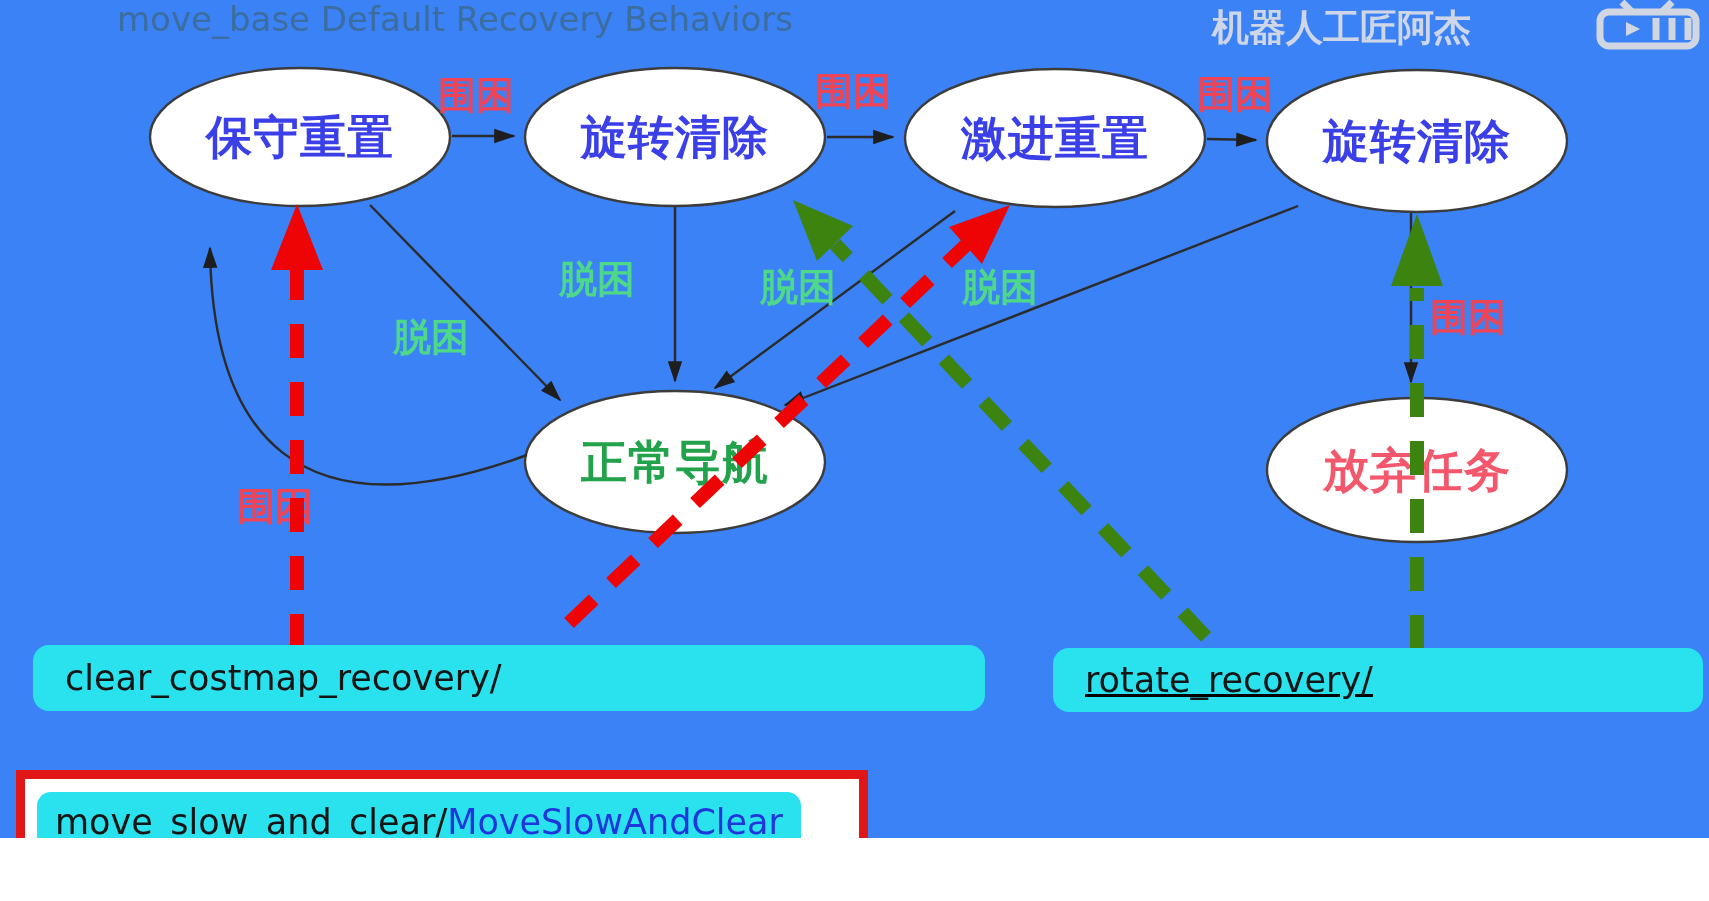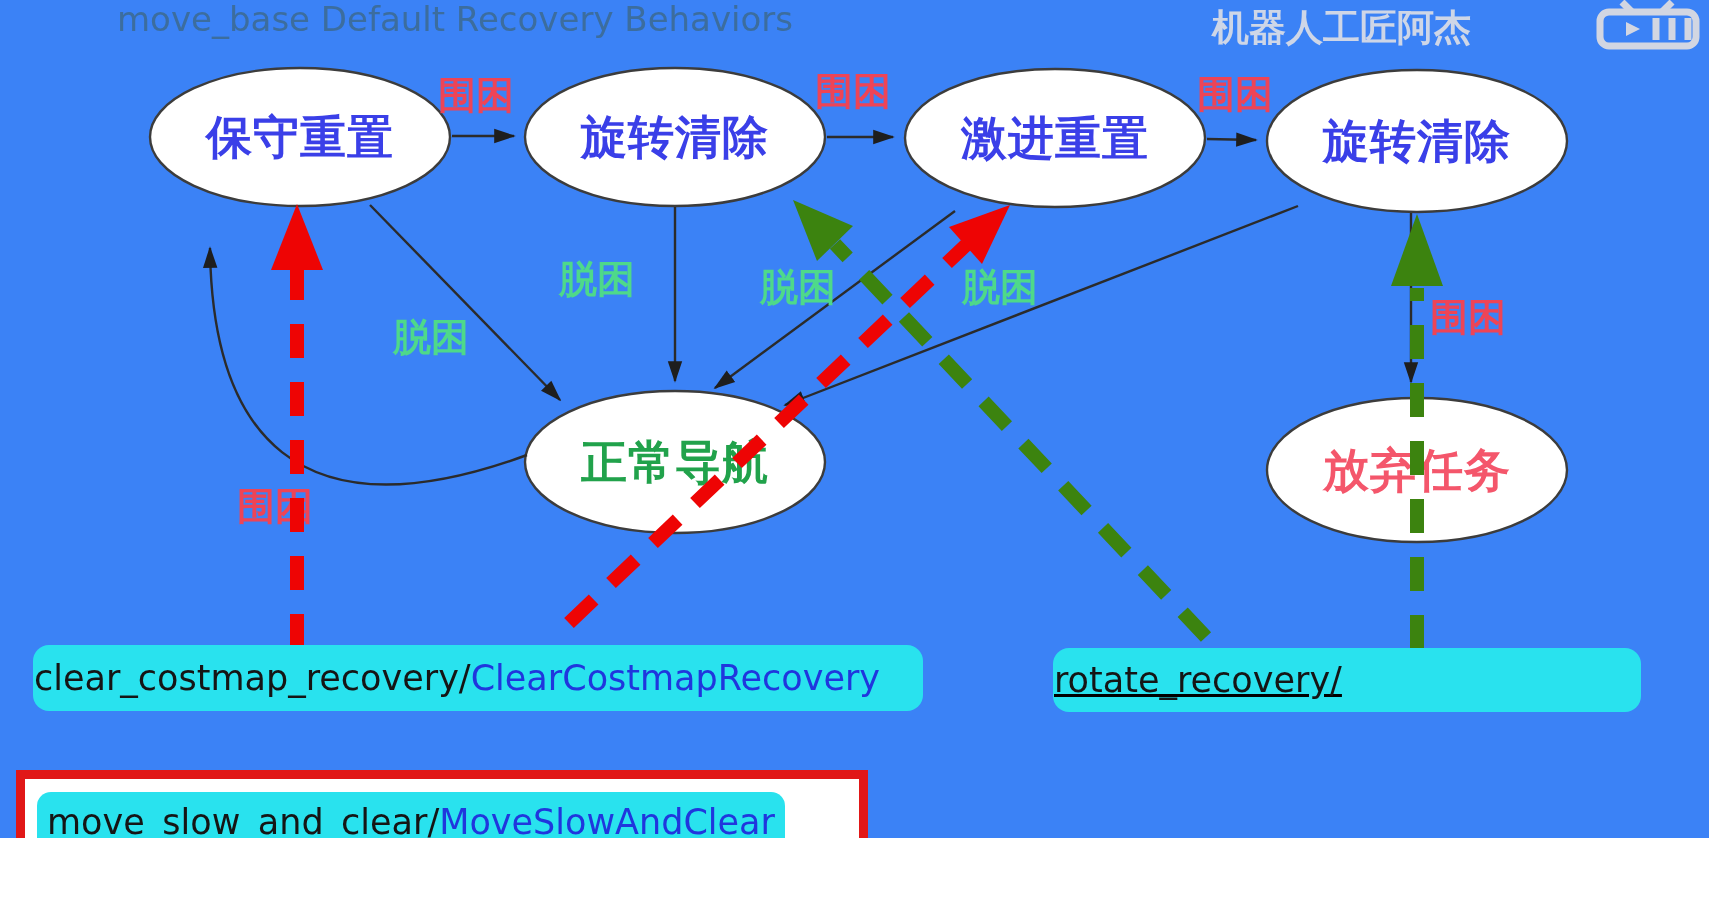--- a/index.html
+++ b/index.html
@@ -4,29 +4,29 @@
 <style>
   html,body{margin:0;padding:0;background:#ffffff;}
   #page{position:relative;width:1709px;height:838px;background:#3b82f6;overflow:hidden;
         font-family:"DejaVu Sans",sans-serif;}
   svg text{font-family:"DejaVu Sans",sans-serif;}
   .node-shape{fill:#ffffff;stroke:#3c3c3c;stroke-width:2.4;}
   .edge{stroke:#2b2b2b;stroke-width:2.4;fill:none;}
   .dash-red{stroke-width:14;fill:none;stroke-dasharray:34 24;}
   .dash-green{stroke-width:14;fill:none;stroke-dasharray:34 24;}
   .plugin-label{position:absolute;background:#29e2ee;border-radius:16px;
-        font-size:35px;display:flex;align-items:center;padding:0 1px;white-space:nowrap;}
+        font-size:35px;display:flex;align-items:center;padding:0 32px;white-space:nowrap;}
   .pkg{color:#151515;}
   .cls{color:#2036dd;}
   #label-clear{left:33px;top:645px;width:888px;height:66px;}
   #label-rotate{left:1053px;top:648px;width:586px;height:64px;text-decoration:underline;}
   #highlight-box{position:absolute;left:16px;top:770px;width:834px;height:85px;
         border:9px solid #e11717;background:#ffffff;display:flex;align-items:center;justify-content:flex-start;padding:0;}
   #label-moveslow{position:relative;left:12px;background:#29e2ee;border-radius:14px;
-        font-size:35px;padding:10px 10px;white-space:nowrap;}
+        font-size:35px;padding:10px 18px;white-space:nowrap;}
   #bottom-fragment{position:absolute;left:85px;top:884px;width:27px;height:17px;
         background:#2b3fe0;border-radius:5px 5px 0 0;}
 </style>
 </head>
 <body>
 
 <div id="page">
 
   <svg width="1709" height="901" viewBox="0 0 1709 901">
     <defs>
@@ -91,21 +91,20 @@
 
     <line class="dash-green" x1="1206" y1="637" x2="835" y2="244" stroke="#3c830f"></line>
     <polygon points="793,200 853,226 817,261" fill="#3c830f"></polygon>
     <line class="dash-green" x1="1417" y1="649" x2="1417" y2="288" stroke="#3c830f"></line>
     <polygon points="1417,214 1391,286 1443,286" fill="#3c830f"></polygon>
   </svg>
 
   
   <div class="plugin-label" id="label-clear">
     <span class="pkg">clear_costmap_recovery/</span>
-      <span class="cls">ClearCostmapRecovery</span>
   </div>
 
   <div class="plugin-label" id="label-rotate">
     <span class="pkg">rotate_recovery/</span>
   </div>
 
   <div id="highlight-box">
     <div id="label-moveslow">
       <span class="pkg">move_slow_and_clear/</span><span class="cls">MoveSlowAndClear</span>
     </div>

